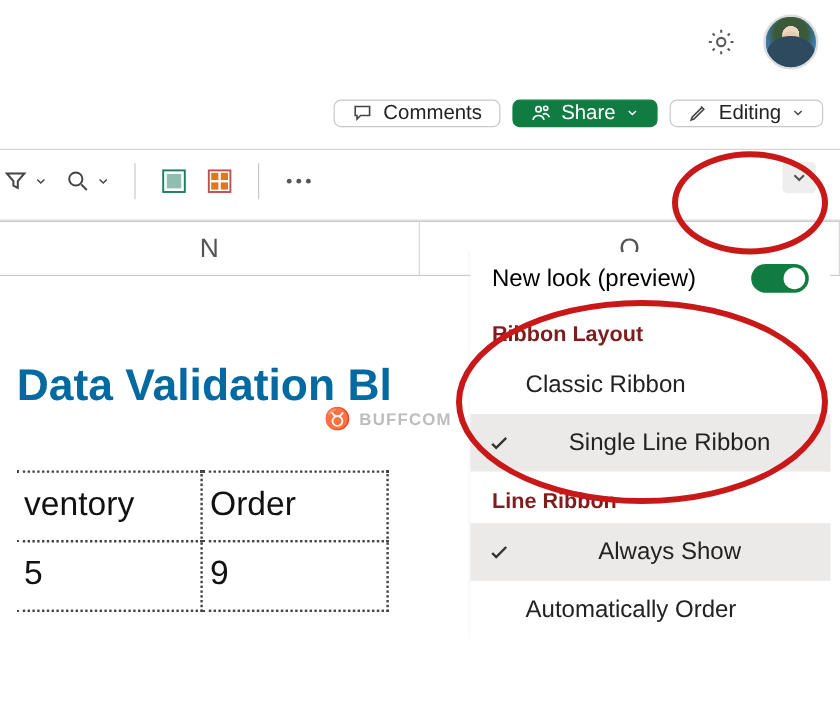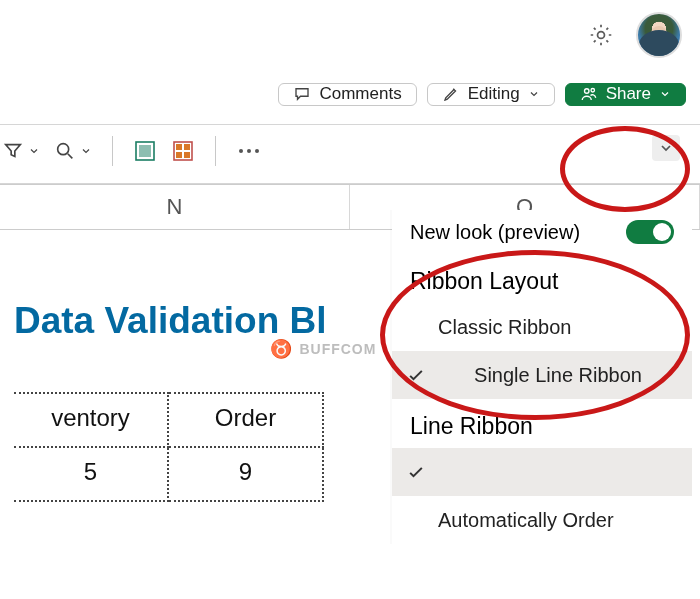--- a/index.html
+++ b/index.html
@@ -84,23 +84,23 @@
     margin-top: 70px;
     white-space: nowrap;
   }
   .table {
     margin-top: 50px;
     display:flex; flex-direction:column;
     width: 310px;
   }
   .table .trow { display:flex; }
   .table .tcell {
-    flex:1; font-size: 24px; color:#111;
+    flex:1; font-size: 28px; color:#111;
     padding: 10px 6px 14px 6px;
-    text-align:center;
+    text-align:left;
   }
   .table .trow.header .tcell { border-top: 2px dotted #444; border-bottom: 2px dotted #444; border-right:2px dotted #444;}
   .table .trow.data .tcell { border-bottom: 2px dotted #444; border-right:2px dotted #444;}
   
   .chevron-box {
     position:absolute; right:20px; top:10px;
     width:28px; height:26px; border-radius:4px; background:#eee;
     display:flex; align-items:center; justify-content:center;
   }
   .dropdown {
@@ -109,21 +109,21 @@
     background:#fff;
     box-shadow: -2px 0 0 rgba(0,0,0,0.02);
   }
   .dd-row {
     display:flex; align-items:center;
     height: 48px; padding: 0 14px 0 46px;
     font-size: 20px; color:#222;
     position:relative;
   }
   .dd-section {
-    font-weight:400; font-size:23px; color:#000000;
+    font-weight:700; font-size:18px; color:#7f1d1d;
     padding: 14px 14px 8px 18px;
   }
   .dd-row.selected { background:#eceae8;justify-content:center; }
   .dd-row .check {
     position:absolute; left:14px; top:50%; transform:translateY(-50%);
     width:20px; height:20px;
   }
   .dd-top {
     display:flex; align-items:flex-end; justify-content:space-between;
     padding: 10px 18px 10px 18px;
@@ -159,42 +159,42 @@
   </svg>
   <div class="avatar"></div>
 </div>
 
 <div class="actionbar">
   <div class="pill">
     <svg width="18" height="18" viewBox="0 0 24 24" fill="none" stroke="#444" stroke-width="1.8">
       <path d="M4 5h16v10H10l-4 4v-4H4z"></path>
     </svg>
     <span>Comments</span>
-  </div>
-  <div class="pill">
-    <svg width="18" height="18" viewBox="0 0 24 24" fill="none" stroke="#444" stroke-width="1.8">
-      <path d="M4 20l3-1 11-11-2-2L5 17l-1 3zM15 5l2 2"></path>
-    </svg>
-    <span>Editing</span>
-    <svg class="chev" viewBox="0 0 24 24" fill="none" stroke="#444" stroke-width="2.4">
-        <path d="M6 9l6 6 6-6"></path>
-      </svg>
   </div>
   <div class="pill share">
     <svg width="18" height="18" viewBox="0 0 24 24" fill="none" stroke="#fff" stroke-width="1.8">
       <circle cx="9" cy="8" r="3"></circle>
         <path d="M3 20c0-3 3-5 6-5s6 2 6 5"></path>
       <circle cx="17" cy="7" r="2.3"></circle>
         <path d="M14 14c2-2 6-1 7 3"></path>
     </svg>
     <span>Share</span>
     <svg class="chev" viewBox="0 0 24 24" fill="none" stroke="#fff" stroke-width="2.4">
         <path d="M6 9l6 6 6-6"></path>
       </svg>
   </div>
+  <div class="pill">
+    <svg width="18" height="18" viewBox="0 0 24 24" fill="none" stroke="#444" stroke-width="1.8">
+      <path d="M4 20l3-1 11-11-2-2L5 17l-1 3zM15 5l2 2"></path>
+    </svg>
+    <span>Editing</span>
+    <svg class="chev" viewBox="0 0 24 24" fill="none" stroke="#444" stroke-width="2.4">
+        <path d="M6 9l6 6 6-6"></path>
+      </svg>
+  </div>
 </div>
 
 <div class="divider"></div>
 
 <div style="position:relative;">
   <div class="toolbar">
     <div class="tbitem">
       <svg width="22" height="22" viewBox="0 0 24 24" fill="none" stroke="#444" stroke-width="1.8">
           <path d="M4 5h16l-6 7v6l-4-2v-4z"></path>
         </svg>
@@ -282,20 +282,21 @@
     <svg class="check" viewBox="0 0 24 24" fill="none" stroke="#333" stroke-width="2.4">
         <path d="M5 13l4 4 10-10"></path>
       </svg>
     <span>Single Line Ribbon</span>
   </div>
   <div class="dd-section">Line Ribbon</div>
   <div class="dd-row selected">
     <svg class="check" viewBox="0 0 24 24" fill="none" stroke="#333" stroke-width="2.4">
         <path d="M5 13l4 4 10-10"></path>
       </svg>
+    <span>Always Show</span>
   </div>
   <div class="dd-row">
     <span>Automatically Order</span>
   </div>
 </div>
 
 <div class="annot-circle" style="left:560px; top:126px; width:130px; height:86px;"></div>
 <div class="annot-circle" style="left:380px; top:250px; width:310px; height:170px;"></div>
 
 <div class="watermark">

